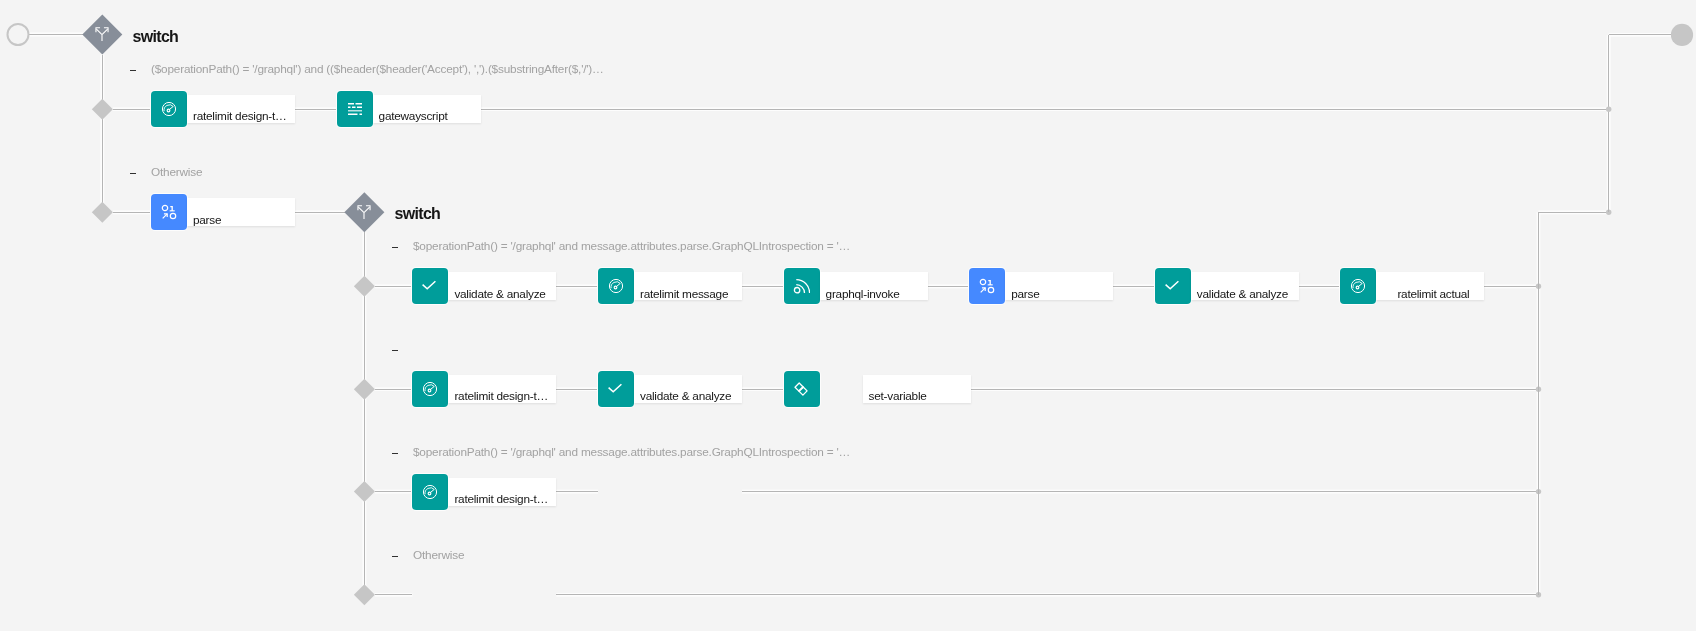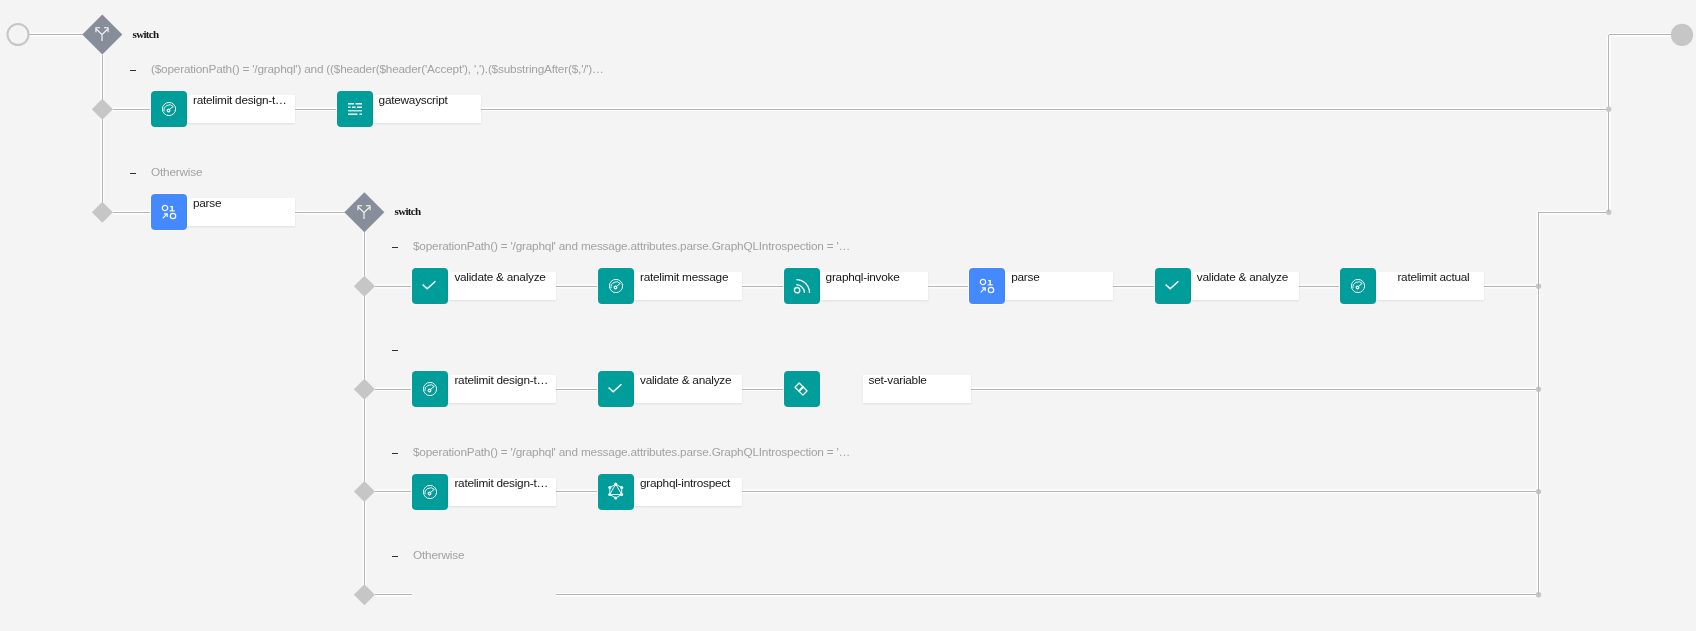--- a/index.html
+++ b/index.html
@@ -8,27 +8,27 @@
        -webkit-font-smoothing:antialiased;}
   #canvas{position:absolute;left:0;top:0;width:1696px;height:631px;}
   svg.wires{position:absolute;left:0;top:0;width:1696px;height:631px;pointer-events:none;}
 
   .node{position:absolute;height:36px;}
   .node .ic{position:absolute;left:0;top:0;width:36px;height:36px;border-radius:4px;
             display:flex;align-items:center;justify-content:center;
             box-shadow:0 0 0 1px #fdfdfd;}
   .node .ic svg{display:block;}
   .node .card{position:absolute;left:36px;top:4px;height:28px;background:#ffffff;
-              display:flex;align-items:flex-start;box-sizing:border-box;padding-left:6px;
+              display:flex;align-items:flex-end;box-sizing:border-box;padding-left:6px;
               overflow:hidden;white-space:nowrap;
               box-shadow:0 1px 2px rgba(0,0,0,.09);}
   .node .card .lbl{font-size:11.8px;color:#161616;line-height:1;letter-spacing:-0.25px;}
 
-  .stepname{position:absolute;font-size:11px;font-weight:700;color:#161616;
-            line-height:1;letter-spacing:-0.7px;font-family:Liberation Serif, serif;}
+  .stepname{position:absolute;font-size:16px;font-weight:700;color:#161616;
+            line-height:1;letter-spacing:-0.7px;}
   .cond{position:absolute;font-size:11.8px;color:#a2a2a2;line-height:1;
         white-space:nowrap;letter-spacing:-0.2px;}
   .conddash{position:absolute;width:6px;height:1.6px;background:#303030;}
   .swglyph{position:absolute;width:14px;height:14.4px;display:flex;align-items:center;justify-content:center;}
 </style>
 </head>
 <body>
 
 <div id="canvas">
 
@@ -317,34 +317,13 @@
           <circle cx="16" cy="16" r="13.2" fill="none" stroke="#fff" stroke-width="2"></circle>
           <path d="M6.2 20.4A10.9 10.9 0 0 1 24.8 11" fill="none" stroke="#fff" stroke-width="1.9" opacity=".95"></path>
           <path d="M16.6 17.2 24.2 11" fill="none" stroke="#fff" stroke-width="2"></path>
           <circle cx="15" cy="19" r="2.7" fill="none" stroke="#fff" stroke-width="2.3"></circle>
         </svg>
       </div>
     <div class="card" style="width: 108px;">
       <span class="lbl">ratelimit design-t…</span>
     </div>
   </div>
-    <div class="node" style="left: 598px; top: 473.6px; width: 144px;">
-    <div class="ic" style="background: rgb(0, 157, 154);">
-        <svg width="17.5" height="18.5" viewBox="0 0 35 37">
-          <g stroke="#fff" stroke-width="1.8" fill="none">
-            <path d="M17.5 4.3 5.6 11.2v13.8l11.9 6.9 11.9-6.9V11.2z"></path>
-            <path d="M17.5 4.3 5.6 25h23.8z"></path>
-          </g>
-          <g fill="#fff">
-            <circle cx="17.5" cy="4.3" r="3.1"></circle>
-            <circle cx="5.6" cy="11.2" r="3.1"></circle>
-            <circle cx="29.4" cy="11.2" r="3.1"></circle>
-            <circle cx="5.6" cy="25" r="3.1"></circle>
-            <circle cx="29.4" cy="25" r="3.1"></circle>
-            <circle cx="17.5" cy="31.9" r="3.1"></circle>
-          </g>
-        </svg>
-      </div>
-    <div class="card" style="width: 108px;">
-      <span class="lbl">graphql-introspect</span>
-    </div>
-  </div>
   </div>
 
 </body></html>

